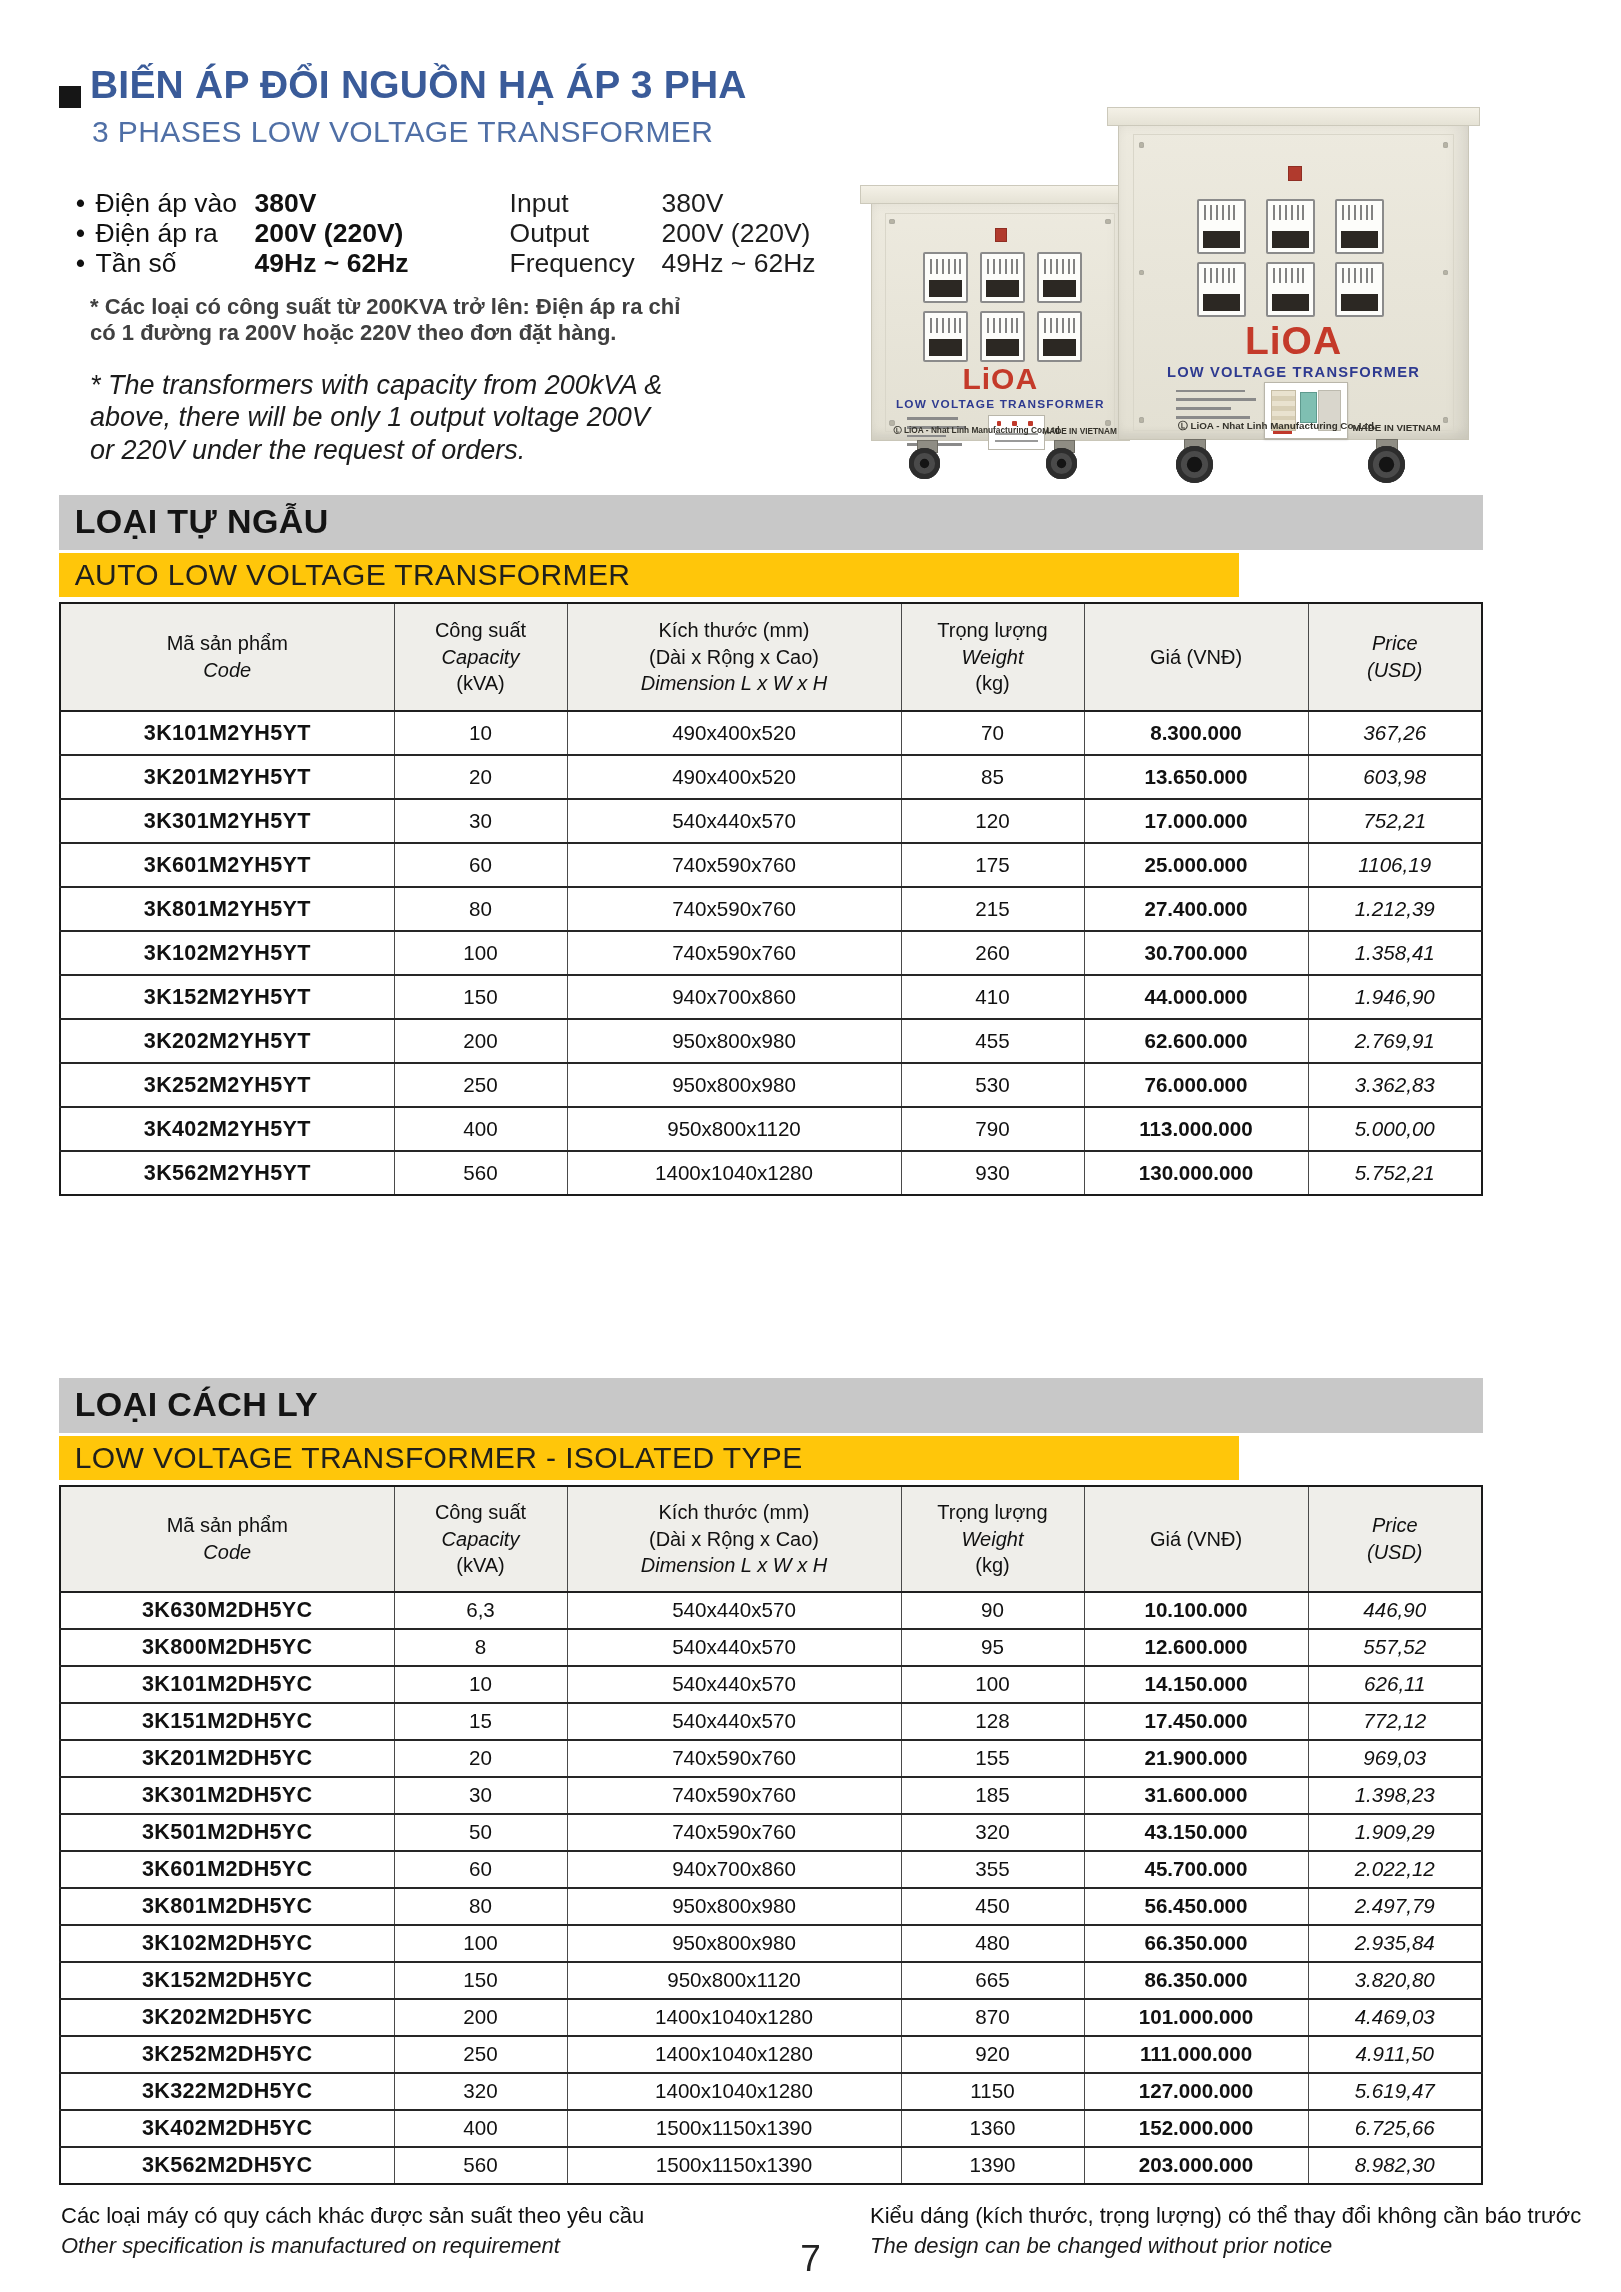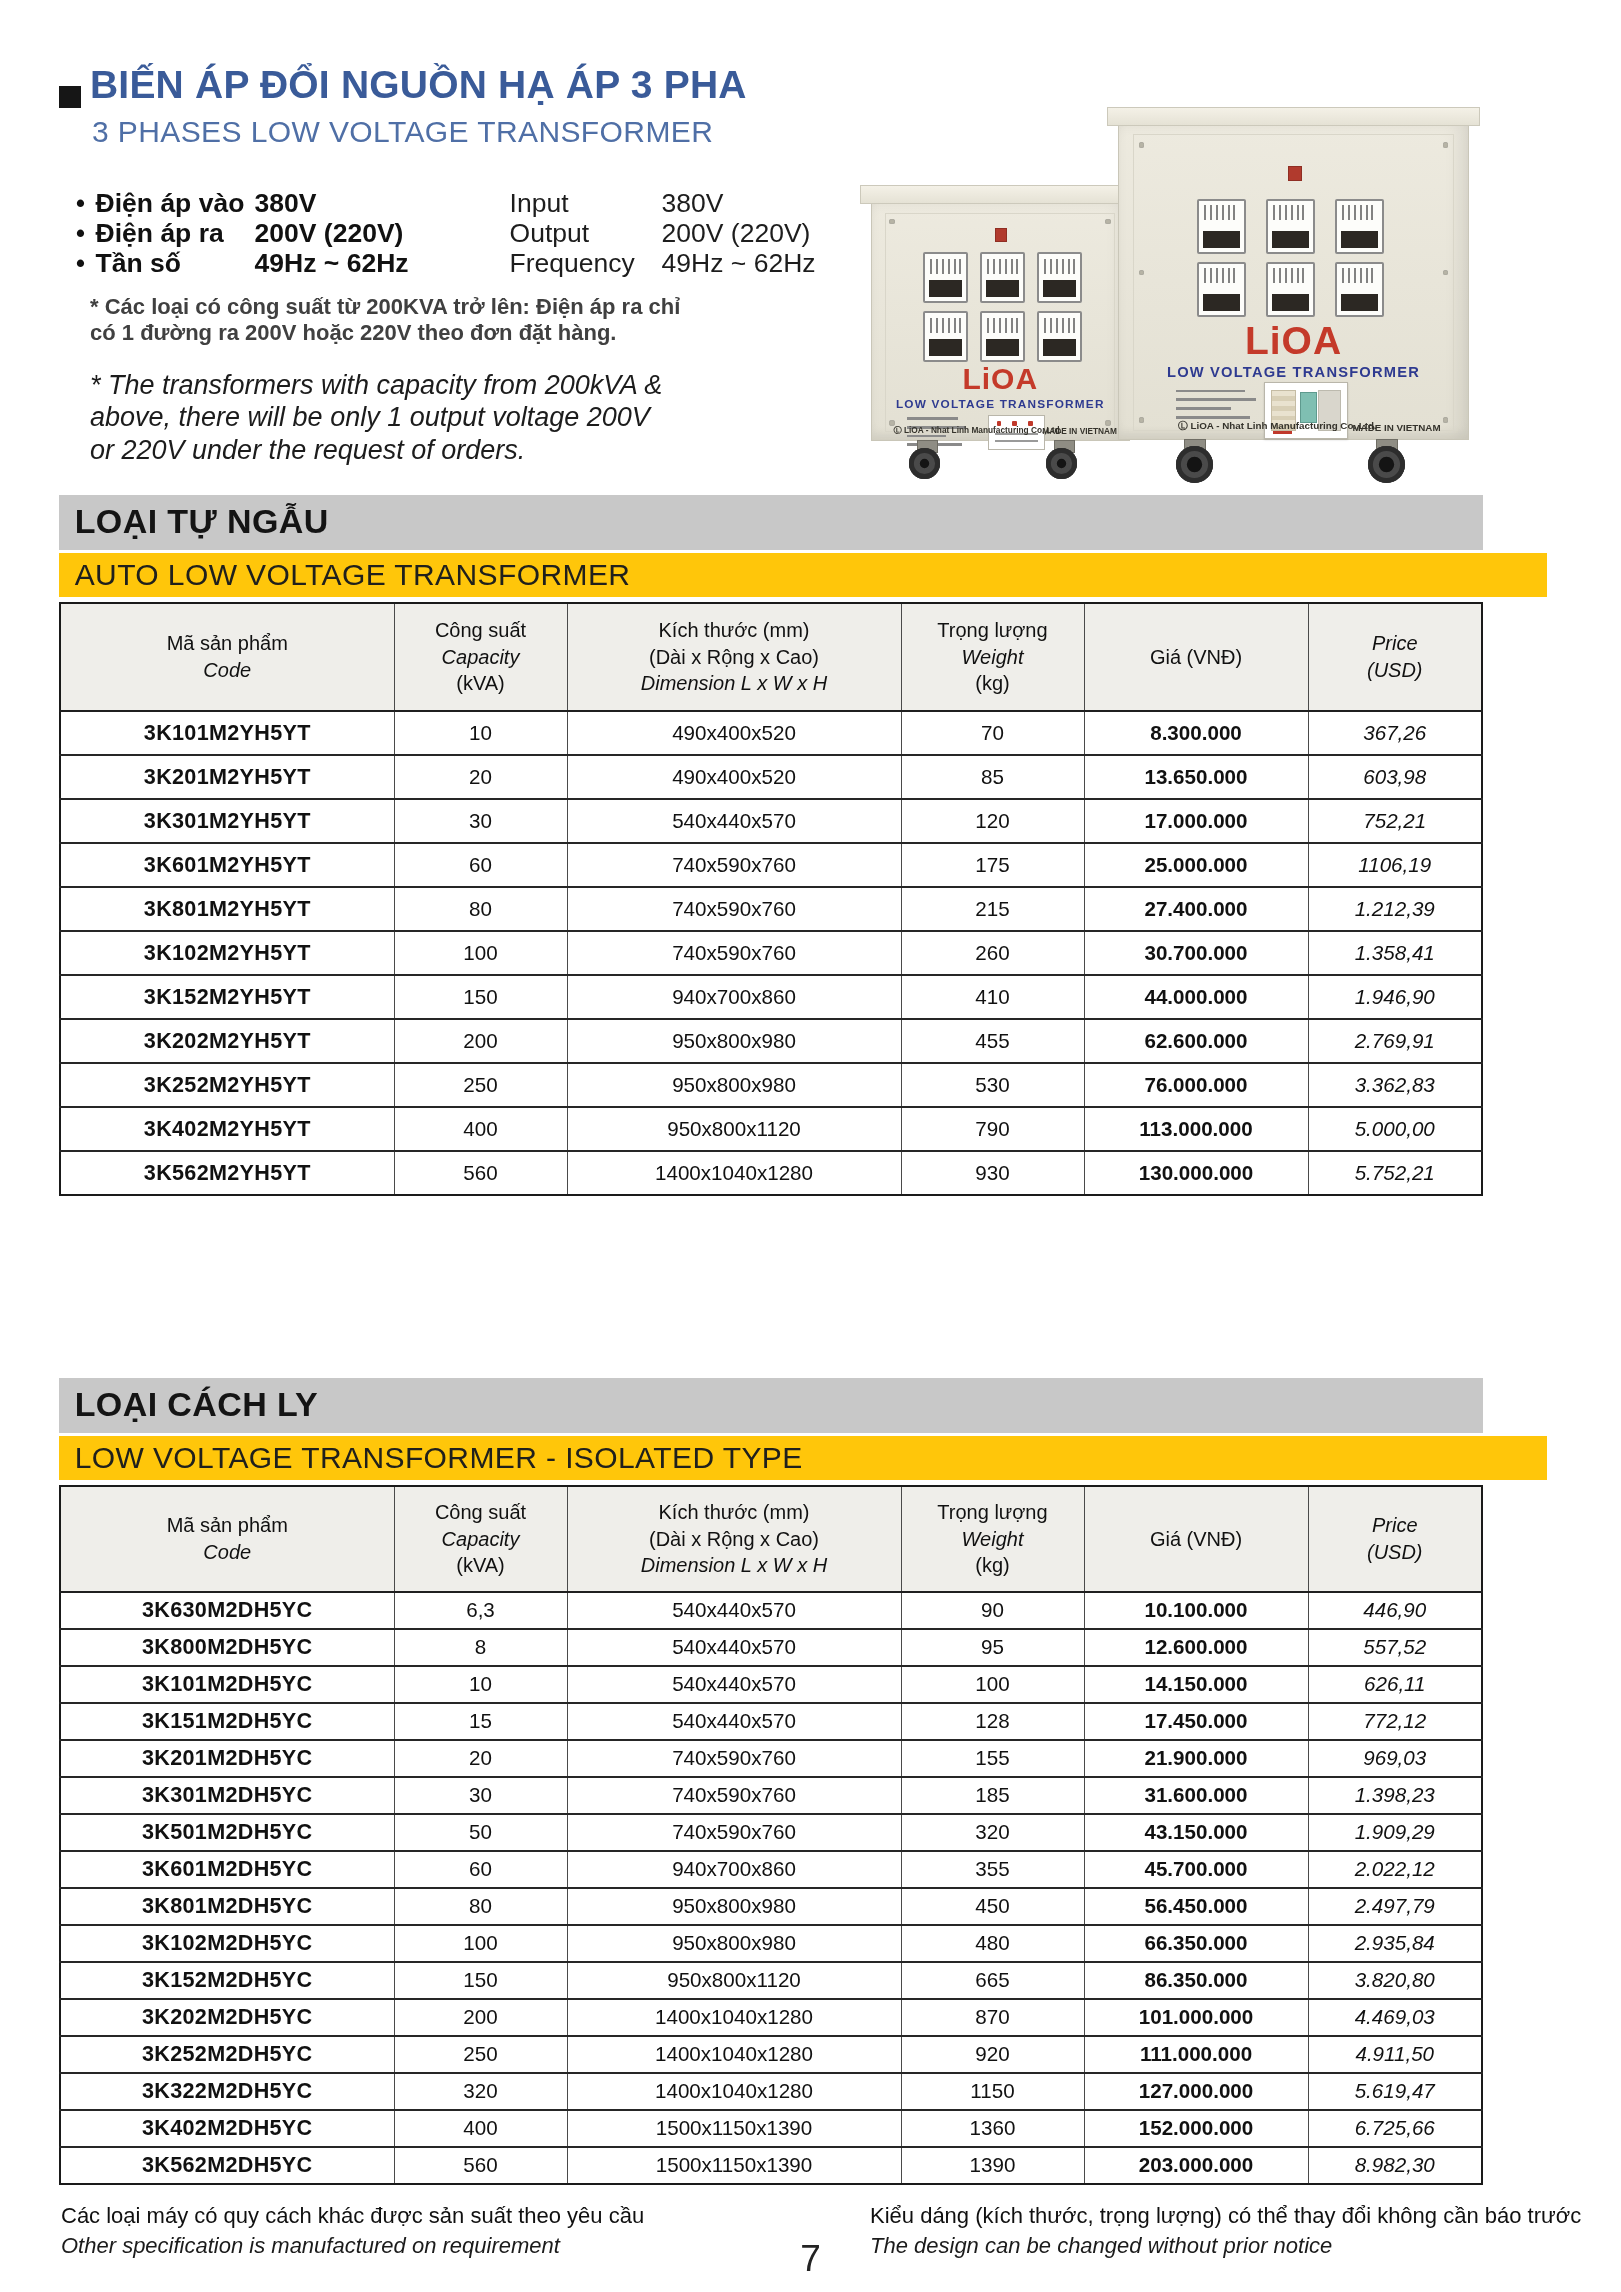--- a/index.html
+++ b/index.html
@@ -9,21 +9,21 @@
 
   
   .bullet-square{left:59px;top:86px;width:21.6px;height:21.6px;background:#161616;}
   .title-vi{left:90px;top:63px;font-size:39px;font-weight:700;color:#3a5b99;letter-spacing:0.2px;white-space:nowrap;}
   .title-en{left:92px;top:115px;font-size:30px;color:#4f6fa6;letter-spacing:0.4px;white-space:nowrap;}
 
   .specs{left:76px;top:188px;}
   .spec-row{display:flex;align-items:baseline;height:30px;font-size:26.5px;}
   .spec-dot{width:19.6px;font-size:25.5px;font-weight:700;}
   .sp{display:inline-block;white-space:nowrap;}
-  .l-vi{width:159px;font-weight:700;}
+  .l-vi{width:159px;font-weight:400;}
   .v-vi{width:255px;font-weight:700;}
   .l-en{width:152px;color:#1d1d1d;}
   .v-en{color:#1d1d1d;}
 
   .note-vi{left:90px;top:294px;width:598px;font-size:22px;font-weight:700;line-height:1.16;color:#404040;}
   .note-en{left:90px;top:369px;width:580px;font-size:27px;font-style:italic;line-height:1.2;color:#1c1c1c;}
 
   
   .photos{left:861px;top:102px;width:627px;height:374px;}
   .unit{position:absolute;background:linear-gradient(180deg,#edeadf,#e3e0d3);
@@ -51,21 +51,21 @@
   .speclines{position:absolute;}
   .speclines i{display:block;height:2.9px;background:#8a8a8a;margin-bottom:5.9px;}
   .makerline{position:absolute;font-size:9.8px;font-weight:700;color:#35332c;white-space:nowrap;}
   .madein{position:absolute;font-size:9.8px;font-weight:700;color:#35332c;white-space:nowrap;}
   .wheel{position:absolute;width:37px;height:37px;border-radius:50%;background:#141414;box-shadow:inset 0 0 0 4.9px #2d2d2d, inset 0 0 0 10.8px #4a4a4a;}
   .bracket{position:absolute;width:19.6px;height:10.8px;background:#8f8d84;border:1px solid #6f6d64;}
 
   
   .bar-grey{left:59px;width:1424px;height:55px;background:#c8c8c8;}
   .bar-grey span{display:block;padding:6.9px 0 0 15.7px;font-size:34px;font-weight:700;color:#141414;letter-spacing:0.4px;}
-  .bar-yellow{left:59px;width:1488px;height:44px;background:#ffc60a;}
+  .bar-yellow{left:59px;width:1180px;height:44px;background:#ffc60a;}
   .bar-yellow span{display:block;padding:4.9px 0 0 15.7px;font-size:30px;color:#20201c;letter-spacing:0.4px;}
 
   
   table.tbl{position:absolute;left:59px;width:1424px;border-collapse:collapse;table-layout:fixed;
             background:#fff;border:2.9px solid #1a1a1a;}
   .tbl th{background:#efeeea;font-weight:400;font-size:20px;line-height:1.33;vertical-align:middle;
           border-left:1.6px solid #4a4a4a;border-bottom:2.9px solid #1f1f1f;padding:5.9px 2px;text-align:center;}
   .tbl td{border-left:1.6px solid #4a4a4a;border-top:2.4px solid #262626;text-align:center;
           font-size:20.6px;vertical-align:middle;padding:0 2px;}
   .tbl th:first-child,.tbl td:first-child{border-left:none;}

